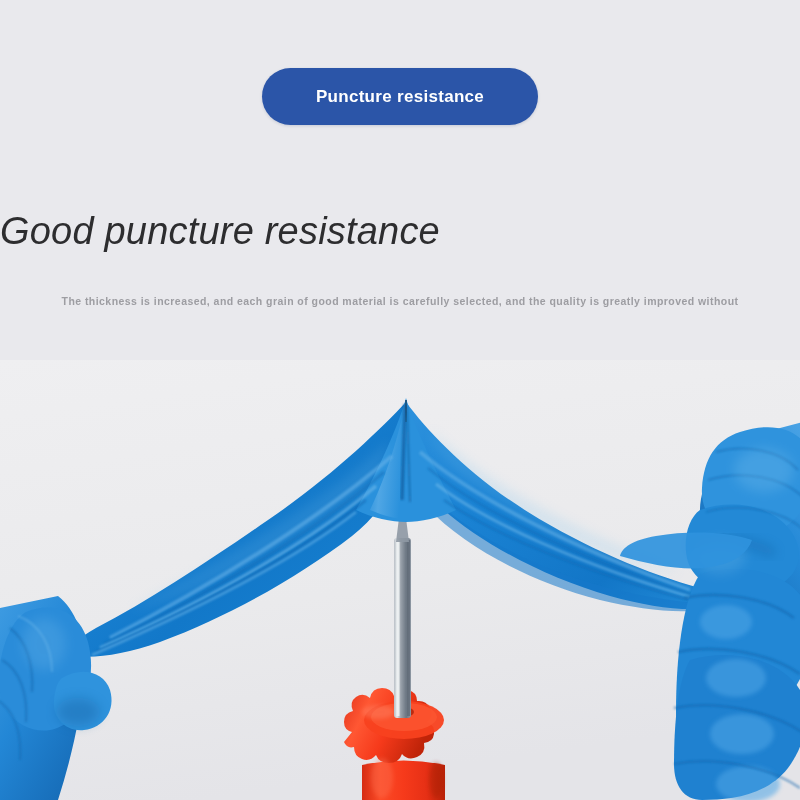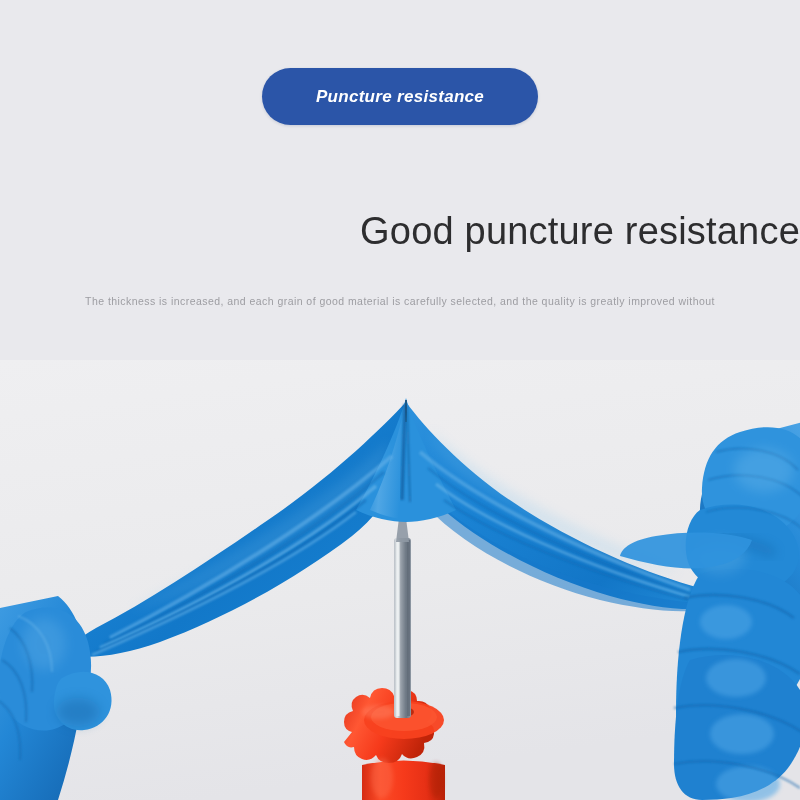--- a/index.html
+++ b/index.html
@@ -40,52 +40,53 @@
     border-radius: 30px;
     background: #2b55a8;
     color: #ffffff;
     font-size: 17px;
     font-weight: bold;
     letter-spacing: 0.3px;
     display: flex;
     align-items: center;
     justify-content: center;
     box-shadow: 0 1px 3px rgba(40,60,110,0.18);
-    font-style: italic;
   }
 
   
   .heading {
     position: absolute;
     top: 182px;
     left: 0;
     width: 800px;
-    text-align: right;
+    text-align: left;
     font-size: 38px;
     font-weight: normal;
     color: #2d2d2f;
     letter-spacing: 0.2px;
     line-height: 48px;
+    font-style: italic;
   }
 
   
   .subcopy {
     position: absolute;
     top: 279px;
     left: 0;
     width: 800px;
     text-align: center;
     font-size: 10.5px;
     color: #9d9da2;
     letter-spacing: 0.45px;
     line-height: 44px;
   }
   .subcopy .line {
     display: block;
     white-space: nowrap;
+    font-weight: bold;
   }
 
   
   .photo {
     position: absolute;
     left: 0;
     top: 360px;
     width: 800px;
     height: 440px;
   }

